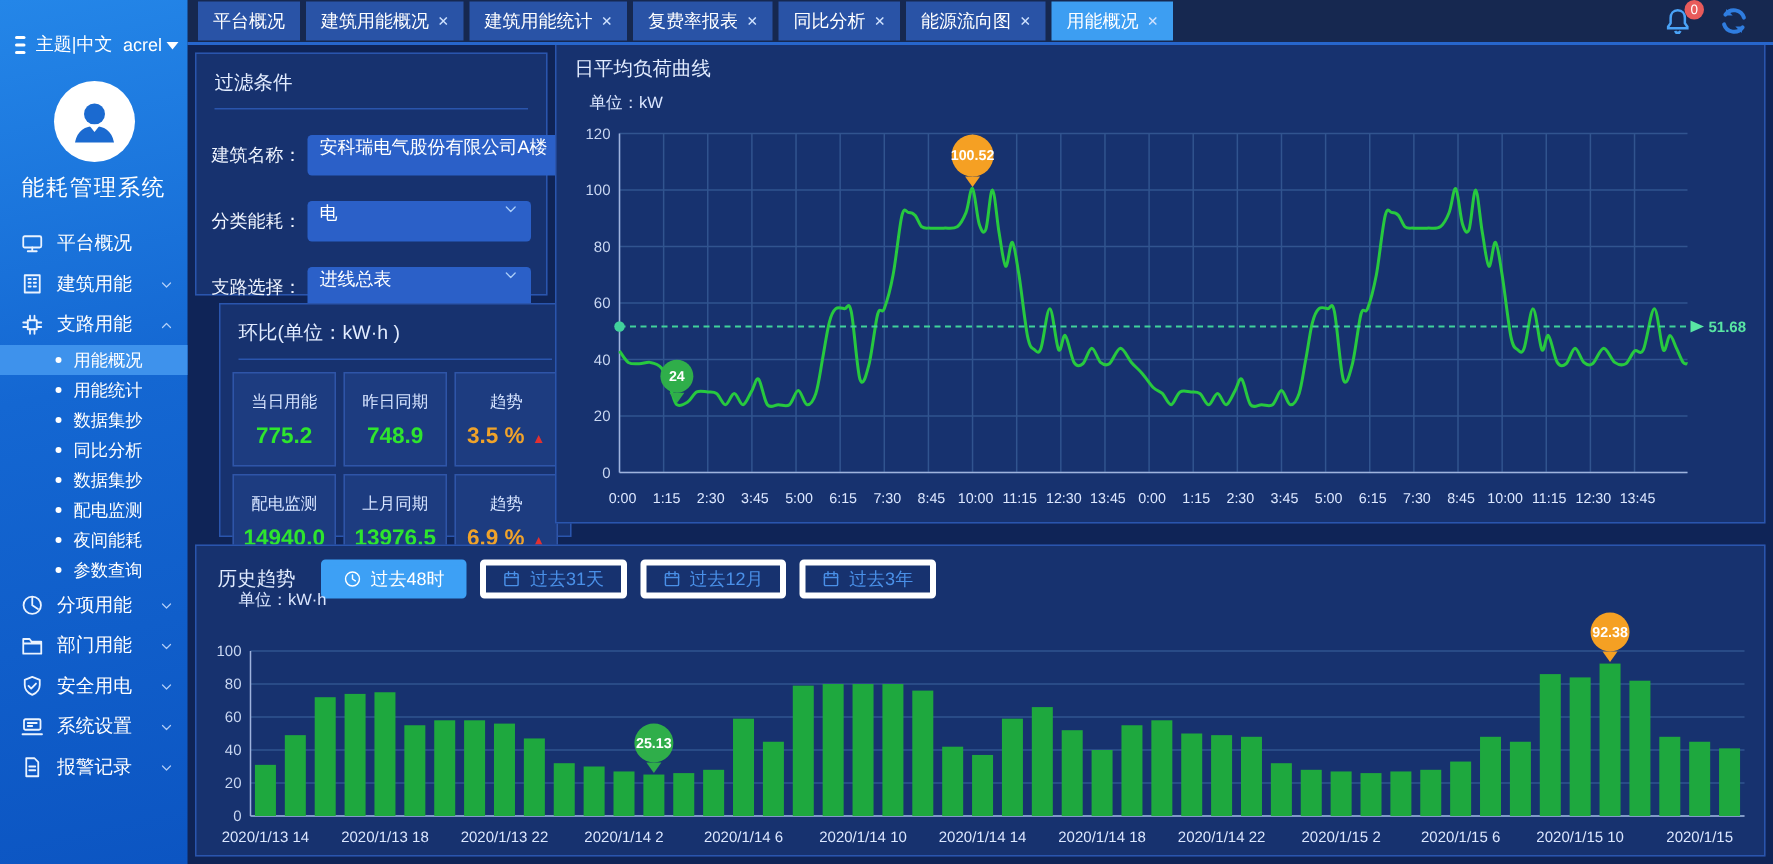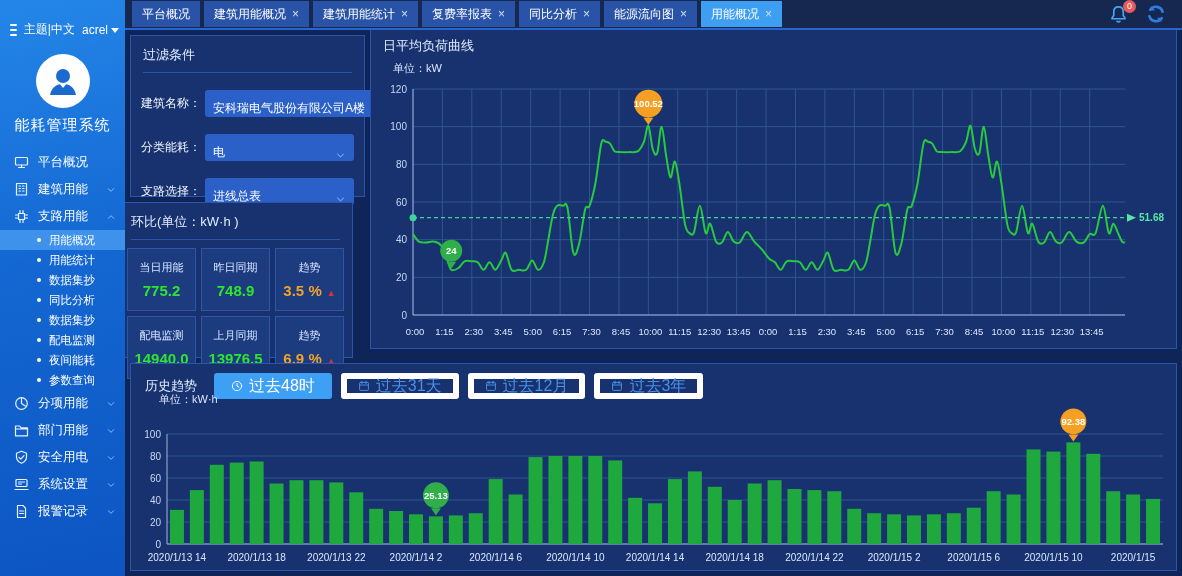--- a/index.html
+++ b/index.html
@@ -35,49 +35,49 @@
   .top-icons { margin-left:auto; display:flex; align-items:center; gap:18px; padding-right:16px; }
   .bell-wrap { position:relative; cursor:pointer; display:flex; }
   .badge { position:absolute; top:-5px; right:-8px; min-width:13px; height:13px; border-radius:7px;
     background:#e85b5b; color:#fff; font-size:9px; display:flex; align-items:center; justify-content:center; padding:0 2px; }
 
   
   .panel { position:absolute; background:#17326f; border:1px solid #2a55ad; }
   .panel-title { font-size:13px; color:#e2ecff; padding:10px 12px 8px 12px; }
   .panel-divider { height:1px; background:#2a55ad; margin:0 12px; }
   #filter-panel  { left:130px; top:35px;  width:235px; height:162px; }
-  #ratio-panel   { left:118px; top:202px; width:235px; height:156px; }
+  #ratio-panel   { left:146px; top:202px; width:235px; height:156px; }
   #line-panel    { left:370px; top:26px;  width:807px; height:323px; }
   #history-panel { left:130px; top:363px; width:1047px; height:208px; }
 
   
   .field-row { display:flex; align-items:center; padding:0 10px; margin-top:17px; }
   .field-label { font-size:12px; color:#f0f5ff; width:64px; flex:none; }
-  .select { flex:1; height:27px; background:#2b60c8; border-radius:3px; display:flex; align-items:flex-end;
+  .select { flex:1; height:27px; background:#2b60c8; border-radius:3px; display:flex; align-items:flex-start;
     padding:0 8px; font-size:12px; color:#fff; cursor:pointer; gap:4px; }
   .select .sel-value { flex:1; overflow:hidden; white-space:nowrap; }
   .select .sel-chev { color:#a9ccf8; display:flex; flex:none; }
 
   
   .ratio-grid { display:grid; grid-template-columns:repeat(3,1fr); gap:5px; padding:8px 8px 0 8px; }
   .stat-cell { border:1px solid #2f55a8; background:#1d3c80; height:63px; display:flex; flex-direction:column;
     align-items:center; justify-content:center; gap:7px; }
   .stat-label { font-size:11px; color:#d6e4ff; }
   .stat-value { font-size:15px; font-weight:bold; color:#2ee52e; }
   .stat-value.trend { color:#f0a32a; }
   .tri-up { color:#e23030; font-size:9px; margin-left:5px; }
 
   
   .unit-label { position:absolute; font-size:11px; color:#dce7ff; }
   #line-unit { left:22px; top:34px; }
   #line-chart { position:absolute; left:8px; top:50px; }
   .hist-head { display:flex; align-items:center; gap:9px; padding:9px 0 0 14px; }
   .hist-title { font-size:13px; color:#e2ecff; margin-right:8px; }
   .range-btn { display:flex; align-items:center; gap:6px; height:26px; padding:0 11px; border-radius:3px;
-    font-size:16px; cursor:pointer; border:6px solid #ffffff; color:#4a90e8; background:transparent; }
+    font-size:12px; cursor:pointer; border:4px solid #ffffff; color:#4a90e8; background:transparent; }
   .range-btn.active { background:#3da0f5; border-color:#3da0f5; color:#fff; }
   #bar-unit { left:28px; top:28px; }
   #bar-chart { position:absolute; left:6px; top:42px; }
 </style>
 </head>
 <body>
 
 <div class="sidebar">
   <div class="sb-head">
     <span class="hamburger">

